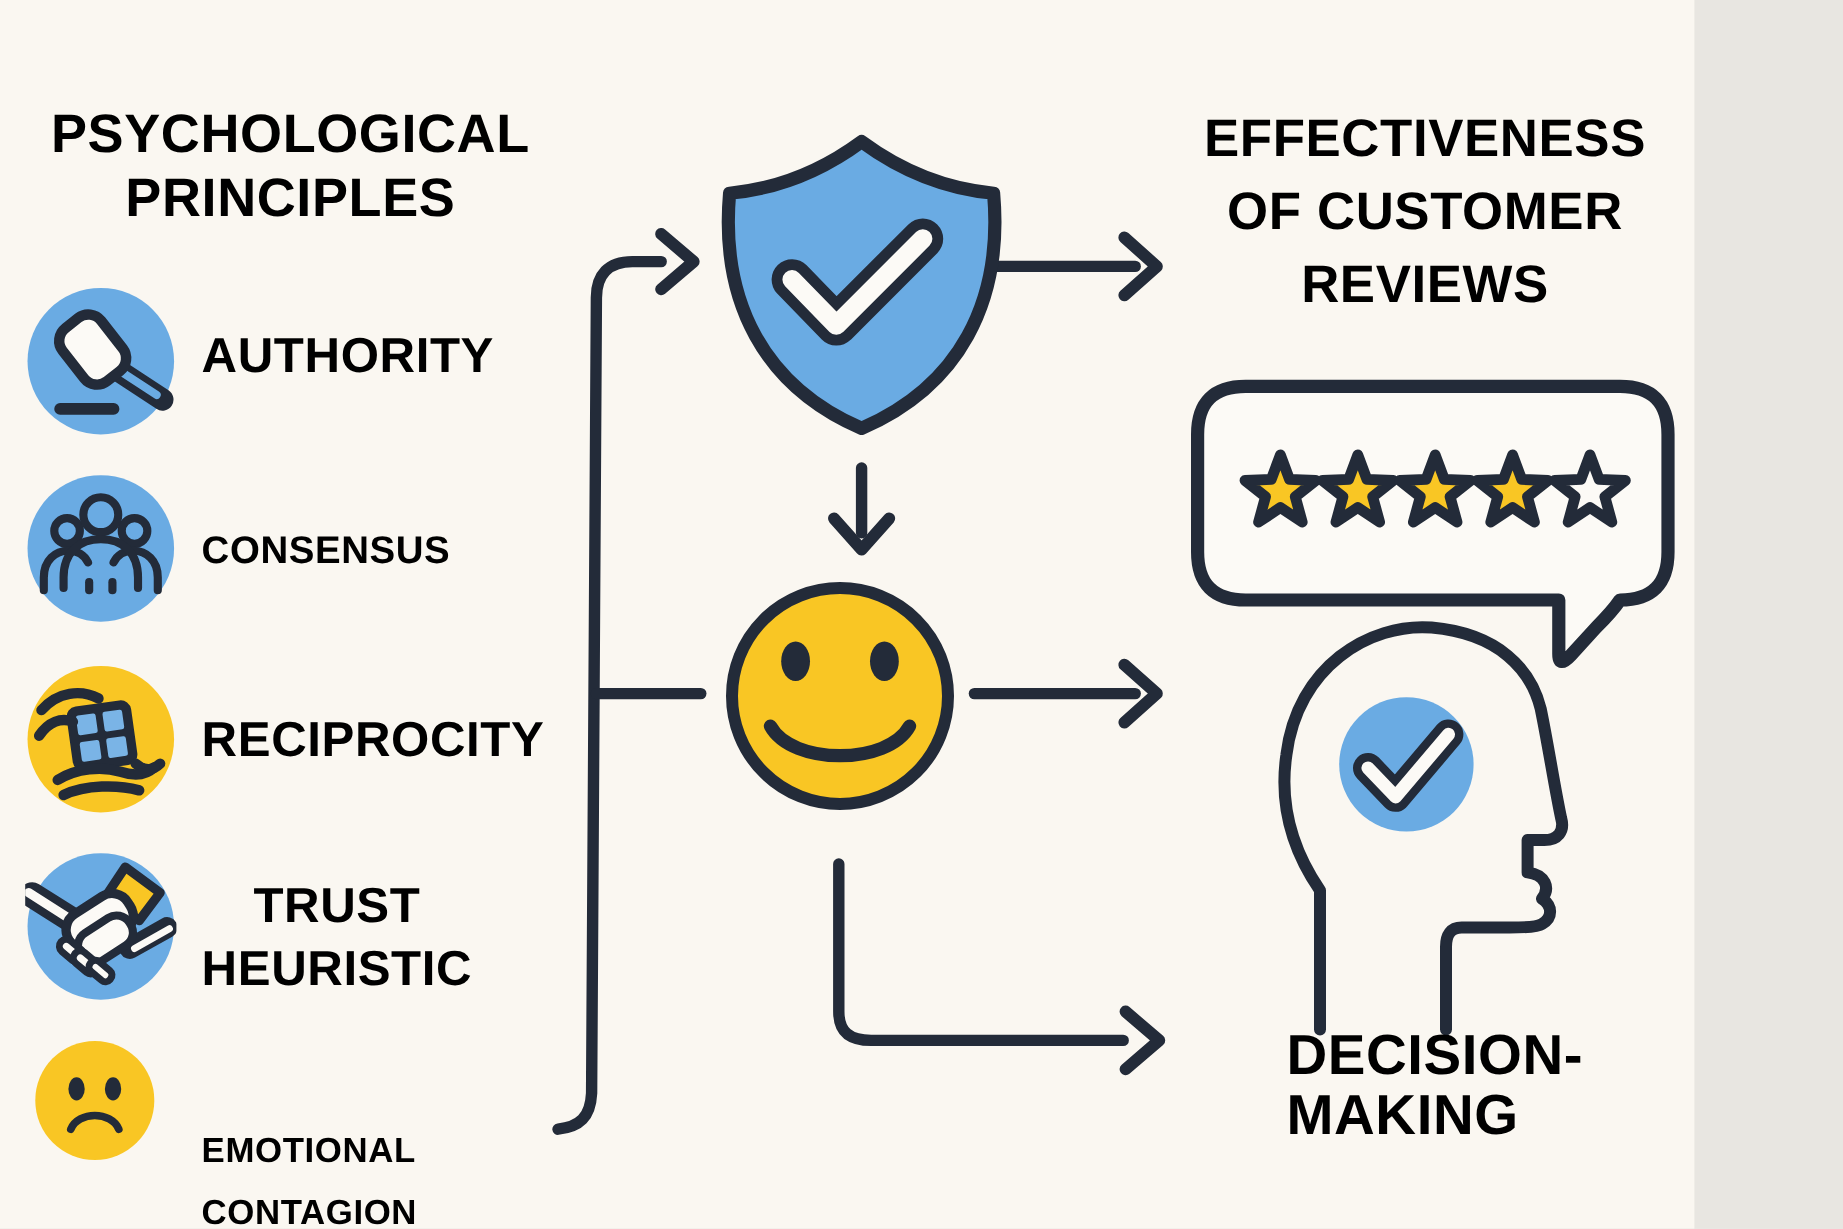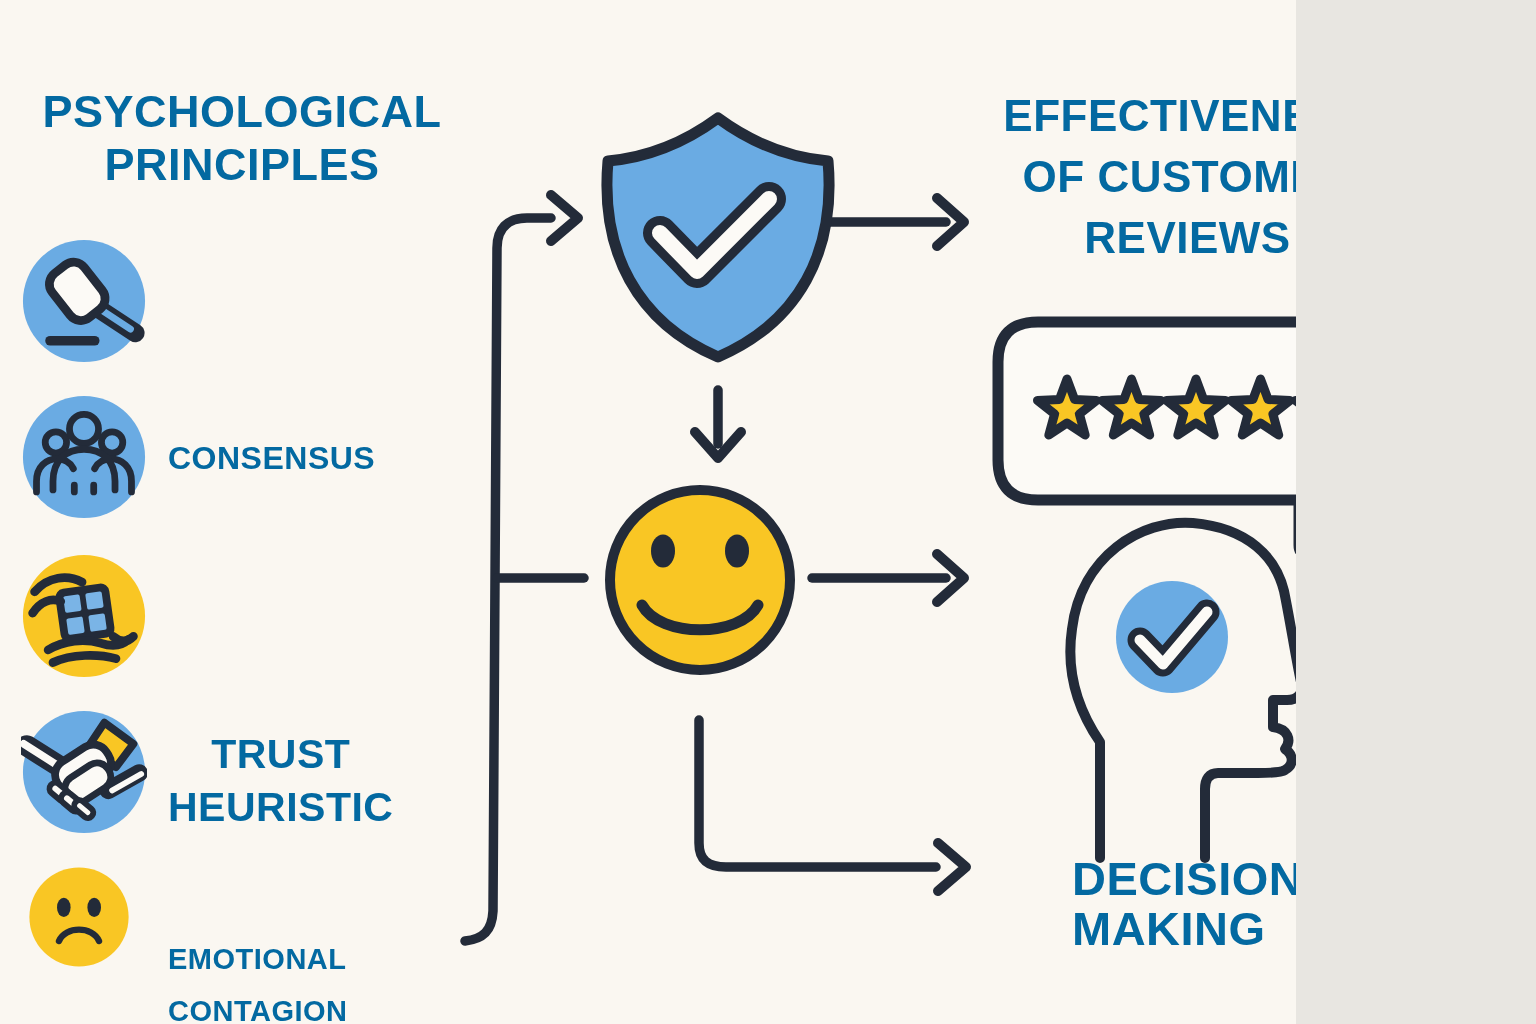--- a/index.html
+++ b/index.html
@@ -1,20 +1,20 @@
 <!DOCTYPE html>
 <html><head>
 <meta charset="utf-8">
 <style>
   html,body{margin:0;padding:0;background:#e8e6e1;}
   #stage{
-    position:relative;width:1296px;height:1024px;overflow:hidden;
+    position:relative;width:1412px;height:1024px;overflow:hidden;
     background:#faf7f1;
     font-family:"Liberation Sans", sans-serif;
-    color:#0369a1;
+    color:#000000;
   }
   .abs{position:absolute;}
   .ttl{font-weight:bold;text-align:center;white-space:pre-line;letter-spacing:.5px;}
   .lbl{font-weight:bold;white-space:pre-line;letter-spacing:.5px;}
   #left-title{left:0;top:85;width:484px;top:85px;font-size:45px;line-height:53px;}
   #right-title{left:995px;top:85px;width:385px;font-size:44px;line-height:61px;}
   .principle-icon{position:absolute;}
   .principle-icon svg{display:block;width:100%;height:100%;}
   #icon-authority{left:21px;top:238px;width:126px;height:126px;}
   #icon-consensus{left:21px;top:394px;width:126px;height:126px;}
@@ -174,20 +174,22 @@
   </div>
   <div id="icon-emotional" class="principle-icon">
     <svg viewBox="0 0 130 130">
       <circle cx="65" cy="65" r="62" fill="#f9c624"></circle>
       <ellipse cx="46" cy="53" rx="8.5" ry="12" fill="#232b39"></ellipse>
       <ellipse cx="84" cy="53" rx="8.5" ry="12" fill="#232b39"></ellipse>
       <path d="M 40 95 C 48 76 82 76 90 95" fill="none" stroke="#232b39" stroke-width="8" stroke-linecap="round"></path>
     </svg>
   </div>
 
+  <div id="lbl-authority" class="abs lbl">AUTHORITY</div>
   <div id="lbl-consensus" class="abs lbl">CONSENSUS</div>
+  <div id="lbl-reciprocity" class="abs lbl">RECIPROCITY</div>
   <div id="lbl-trust" class="abs lbl">TRUST
 HEURISTIC</div>
   <div id="lbl-emotional" class="abs lbl">EMOTIONAL
 CONTAGION</div>
 
   <div id="lbl-decision" class="abs">DECISION-MAKING</div>
 </div>
 
 </body></html>

